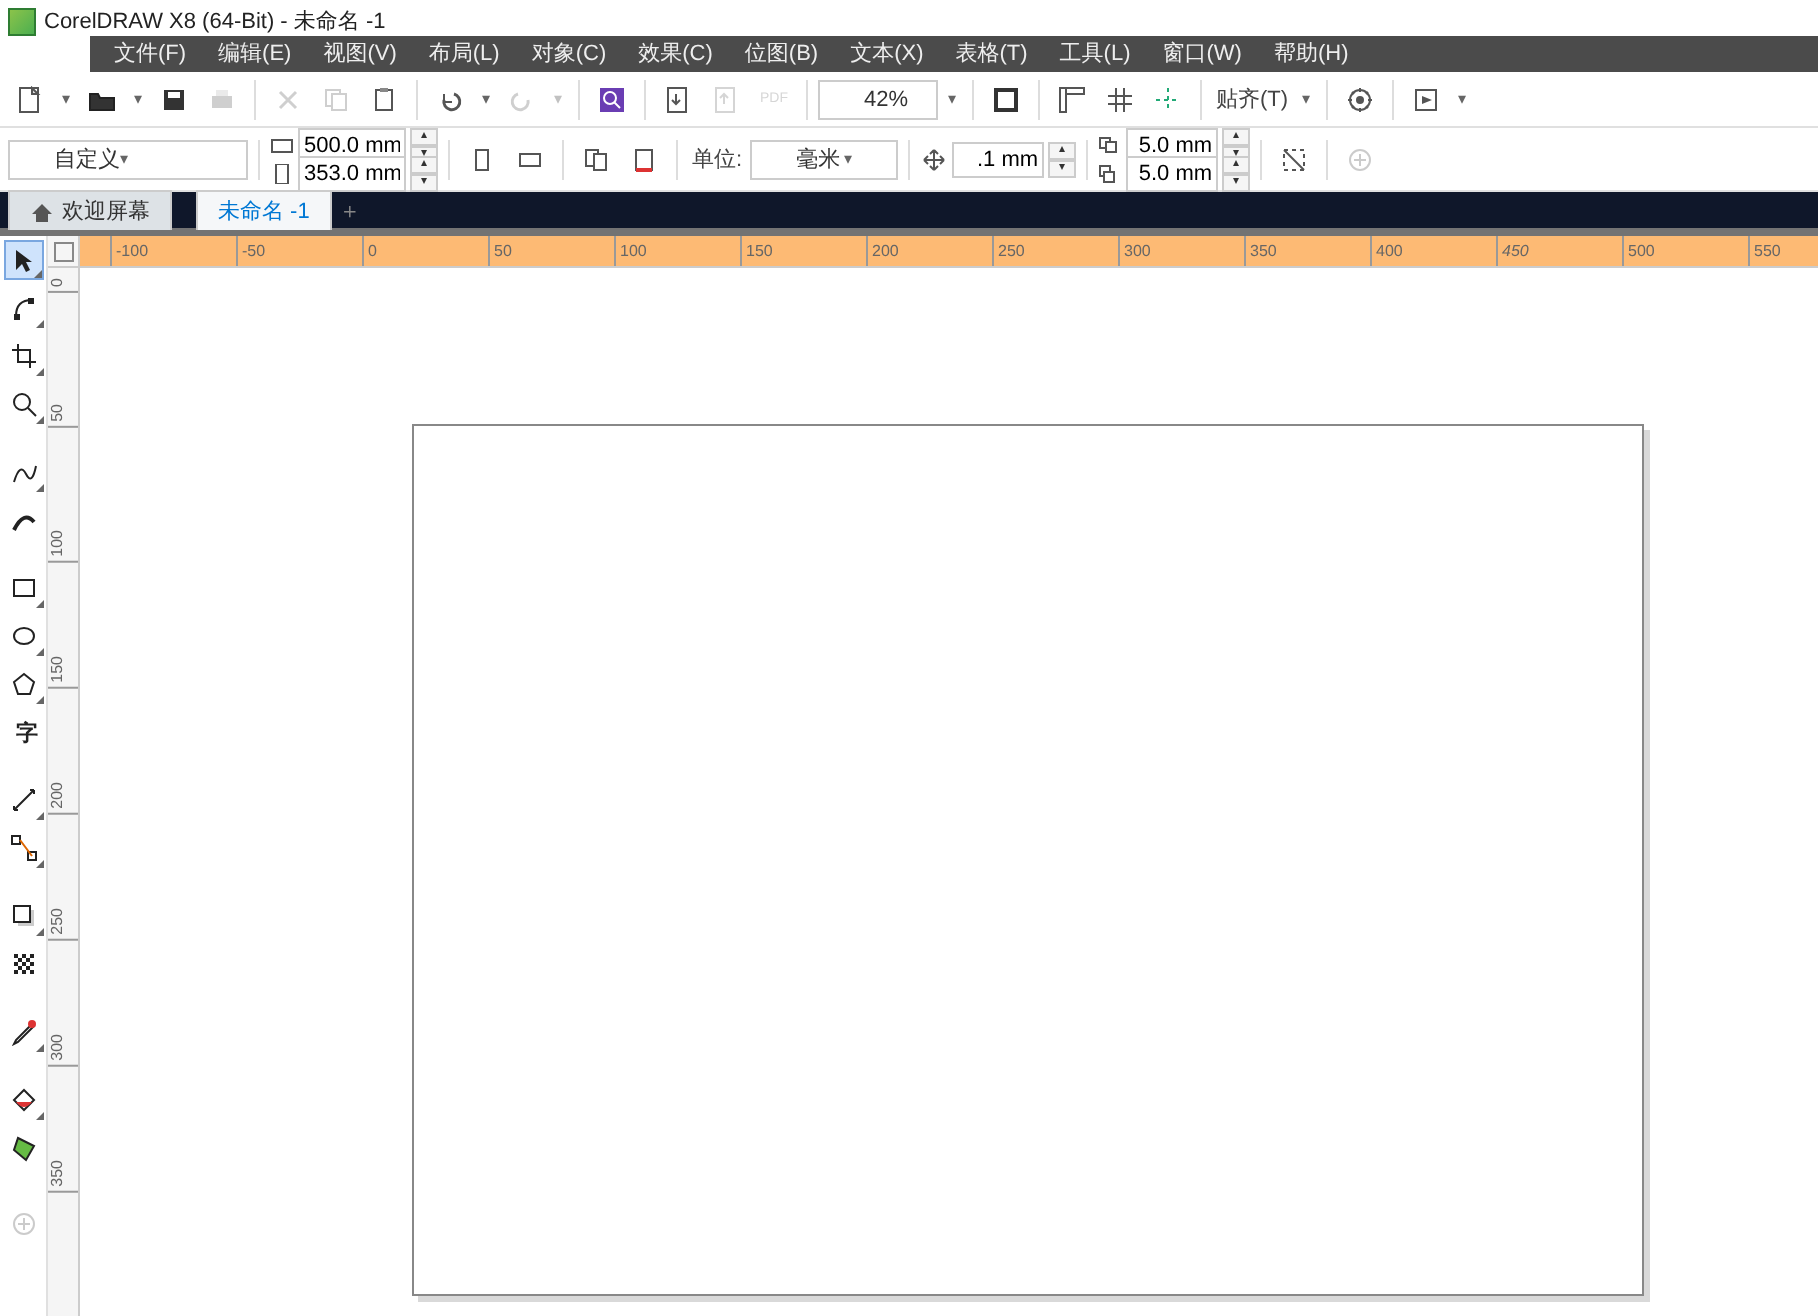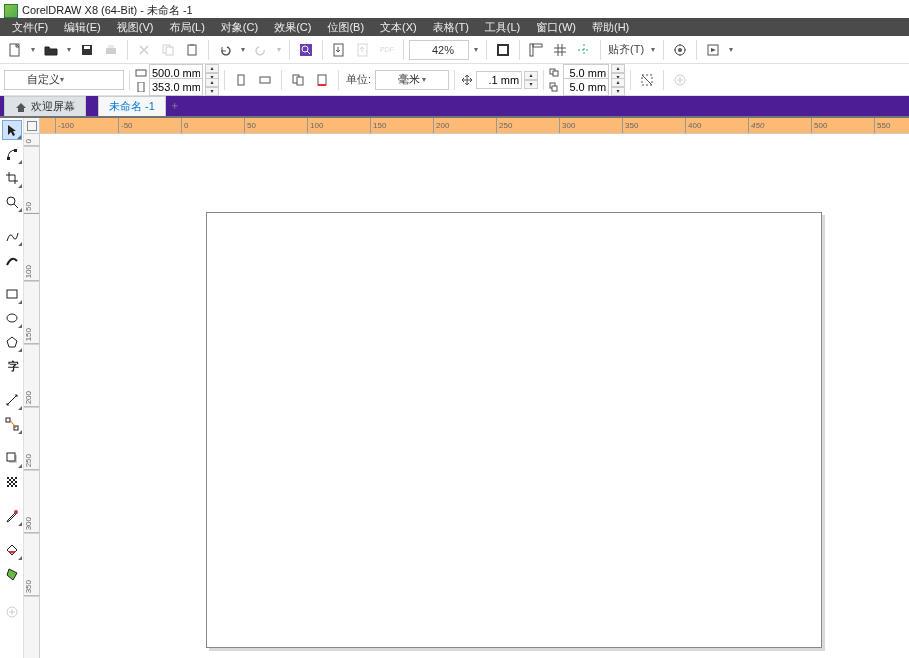--- a/index.html
+++ b/index.html
@@ -4,41 +4,41 @@
 <style>
 * { margin:0; padding:0; box-sizing:border-box; font-family:"Microsoft YaHei","SimSun",sans-serif; }
 body { width:909px; height:658px; background:#fff; overflow:hidden; font-size:11px; color:#333; }
 
 
 .titlebar { height:18px; background:#fff; display:flex; align-items:flex-end; padding:0 4px; gap:4px; }
 .titlebar .logo { width:14px; height:14px; background:linear-gradient(135deg,#8bc34a,#4caf50); border:1px solid #2e7d32; }
 .titlebar .title { font-size:11px; color:#222; }
 
 
-.menubar { height:18px; background:#4b4b4b; display:flex; align-items:flex-start; padding:0 4px; gap:0; }
+.menubar { height:18px; background:#4b4b4b; display:flex; align-items:flex-end; padding:0 4px; gap:0;margin-left:45px; }
 .menubar .mi { color:#eee; font-size:11px; padding:2px 8px; cursor:pointer; }
 
 
 .toolbar { height:28px; background:#fff; border-bottom:1px solid #e0e0e0; display:flex; align-items:center; padding:0 4px; gap:2px; }
 .tb-btn { width:22px; height:22px; display:flex; align-items:center; justify-content:center; cursor:pointer; border:1px solid transparent; }
 .tb-sep { width:1px; height:20px; background:#ddd; margin:0 3px; }
 .tb-drop { width:10px; display:flex; align-items:center; justify-content:center; font-size:8px; color:#666; cursor:pointer; }
 .tb-combo { height:20px; border:1px solid #ccc; padding:0 22px; display:flex; align-items:center; font-size:11px; background:#fff; }
 .tb-input { height:18px; border:1px solid #ccc; font-size:11px; padding:0 2px; text-align:right; background:#fff; }
 .spinner { width:14px; display:flex; flex-direction:column; }
 .spinner div { height:9px; border:1px solid #ccc; font-size:6px; line-height:6px; text-align:center; cursor:pointer; background:#f5f5f5; }
 .lbl { font-size:11px; color:#444; margin:0 2px; }
 .stack { display:flex; flex-direction:column; gap:0; }
 .stack .row { display:flex; align-items:center; gap:2px; height:14px; }
 
 
 .propbar { height:32px; }
 
 
-.tabrow { height:22px; background:#4c1d95; display:flex; align-items:flex-start; padding:0 4px; gap:0; border-bottom:2px solid #737373; }
+.tabrow { height:22px; background:#0f172a; display:flex; align-items:center; padding:0 4px; gap:0; border-bottom:4px solid #737373; }
 .tab { height:20px; padding:0 10px; display:flex; align-items:center; gap:4px; font-size:11px; border:1px solid #ccc; border-bottom:none; background:#dde2e6; cursor:pointer; }
 .tab.active { background:#f5f7f9; color:#0078d4;margin-left:12px; }
 .tab-add { width:18px; height:18px; display:flex; align-items:center; justify-content:center; color:#888; cursor:pointer; }
 
 
 .workspace { display:flex; height:calc(658px - 18px - 18px - 28px - 32px - 22px); }
 .toolbox { width:24px; background:#fff; border-right:1px solid #e0e0e0; display:flex; flex-direction:column; align-items:center; padding-top:2px; gap:4px; }
 .tool { width:20px; height:20px; display:flex; align-items:center; justify-content:center; cursor:pointer; position:relative; }
 .tool.sel { background:#cfe3fc; border:1px solid #7aa7e0; }
 .tool .fly { position:absolute; right:0; bottom:0; width:0; height:0; border-left:4px solid transparent; border-bottom:4px solid #666; }

